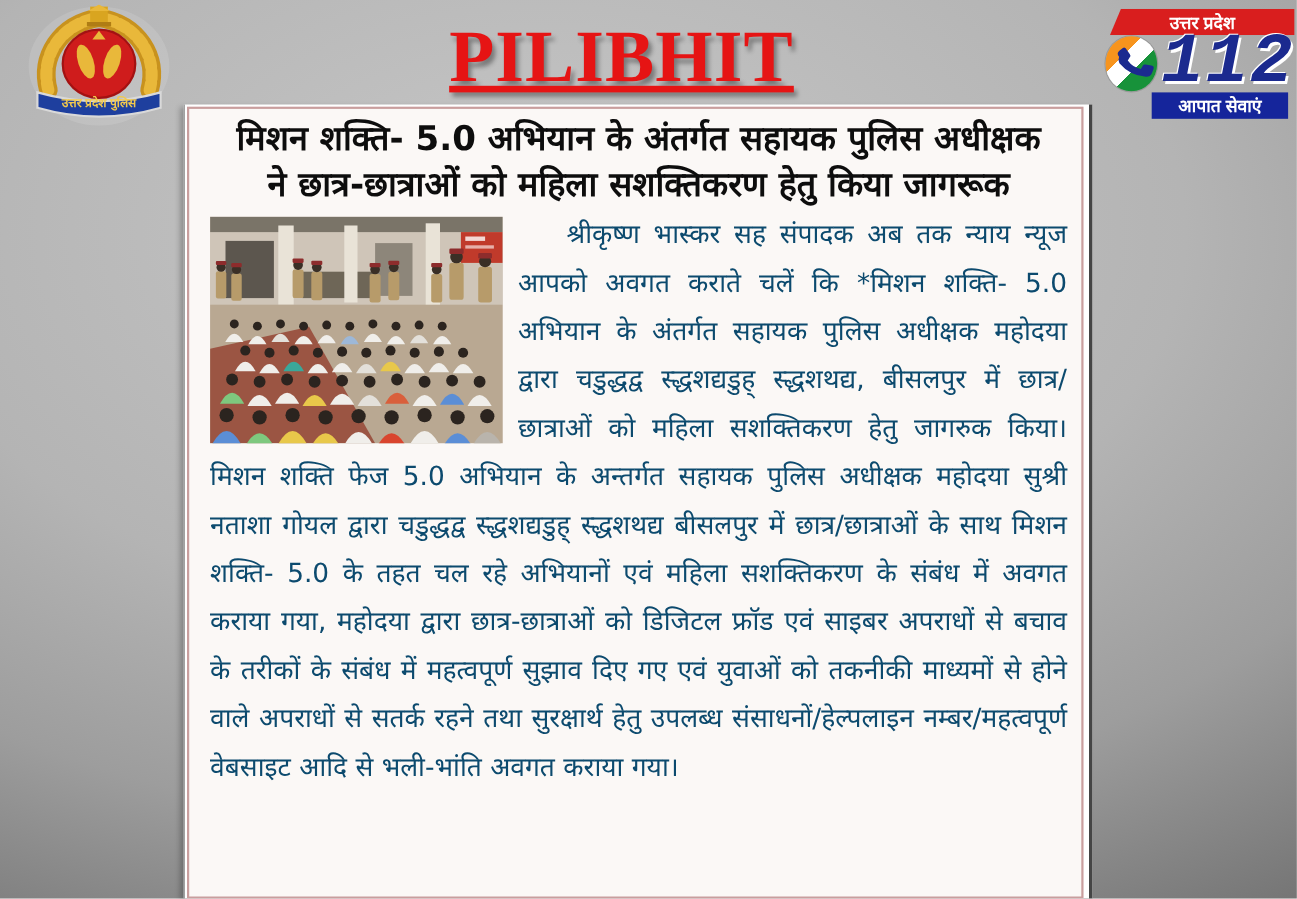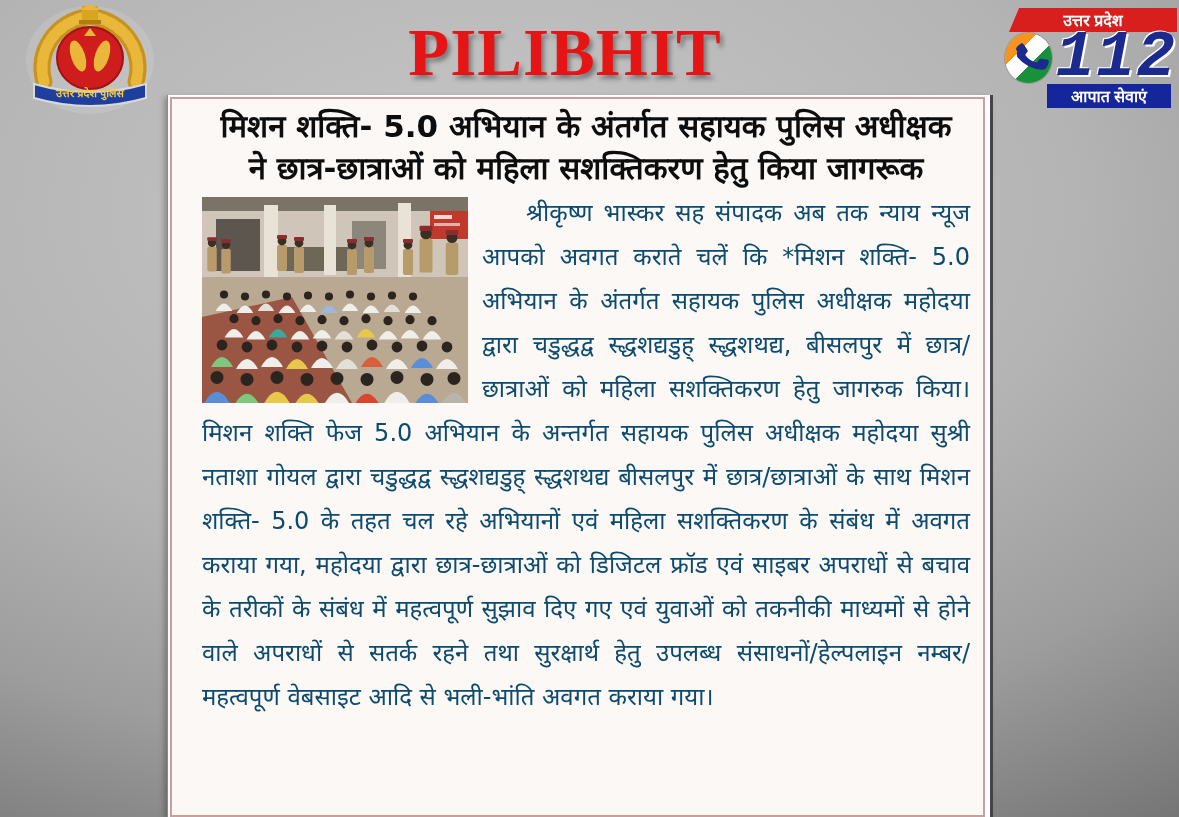--- a/index.html
+++ b/index.html
@@ -9,21 +9,21 @@
     background:
       radial-gradient(ellipse 130% 115% at 42% 26%, #c7c7c7 0%, #b4b4b4 38%, #9d9d9d 58%, #6e6e6e 82%, #161616 100%);
   }
   
   .title-row{
     position:absolute;left:150px;top:12px;width:830px;height:80px;
     display:flex;justify-content:center;align-items:center;gap:78px;
   }
   .title-word{
     font-family:"Liberation Serif",serif;font-weight:bold;font-size:67px;line-height:1;
-    text-shadow:3px 4px 4px rgba(40,40,40,.45);letter-spacing:1px;
+    text-shadow:3px 4px 4px rgba(40,40,40,.45);letter-spacing:1px;text-decoration:underline;
   }
   .title-red{color:#e61414;}
   .title-blue{color:#2e6cf0;}
   
   .police-logo{position:absolute;left:22px;top:4px;width:136px;height:112px;}
   
   .logo112{position:absolute;right:2px;top:8px;width:180px;height:100px;}
   .l112-band-top{
     position:absolute;left:12px;top:0;right:0;height:24px;background:#d model91e1e;
     background:#d91e1e;display:flex;align-items:center;justify-content:center;
@@ -48,21 +48,21 @@
   }
   
   .box-outer{
     position:absolute;left:167px;top:95px;width:822px;height:722px;
     background:#ffffff;border-right:3px solid #454545;border-left:1px solid #8a8a8a;
     box-shadow:-3px 2px 5px rgba(0,0,0,.25);
   }
   .box-inner{
     position:absolute;left:2px;top:2px;right:5px;bottom:0;
     border:2px solid #c99e9e;background:#fbf8f6;overflow:hidden;
-    padding:6px 13px 0 30px;
+    padding:6px 13px 0 19px;
   }
   .headline{
     text-align:center;font-weight:800;color:#0d0d0d;
     font-size:31px;line-height:42px;font-family:"DejaVu Sans",sans-serif;
   }
   .body-text{
     margin-top:2px;text-align:justify;color:#0c4a6e;
     font-size:24px;line-height:44px;text-indent:44px;
     font-family:"DejaVu Sans",sans-serif;
   }

